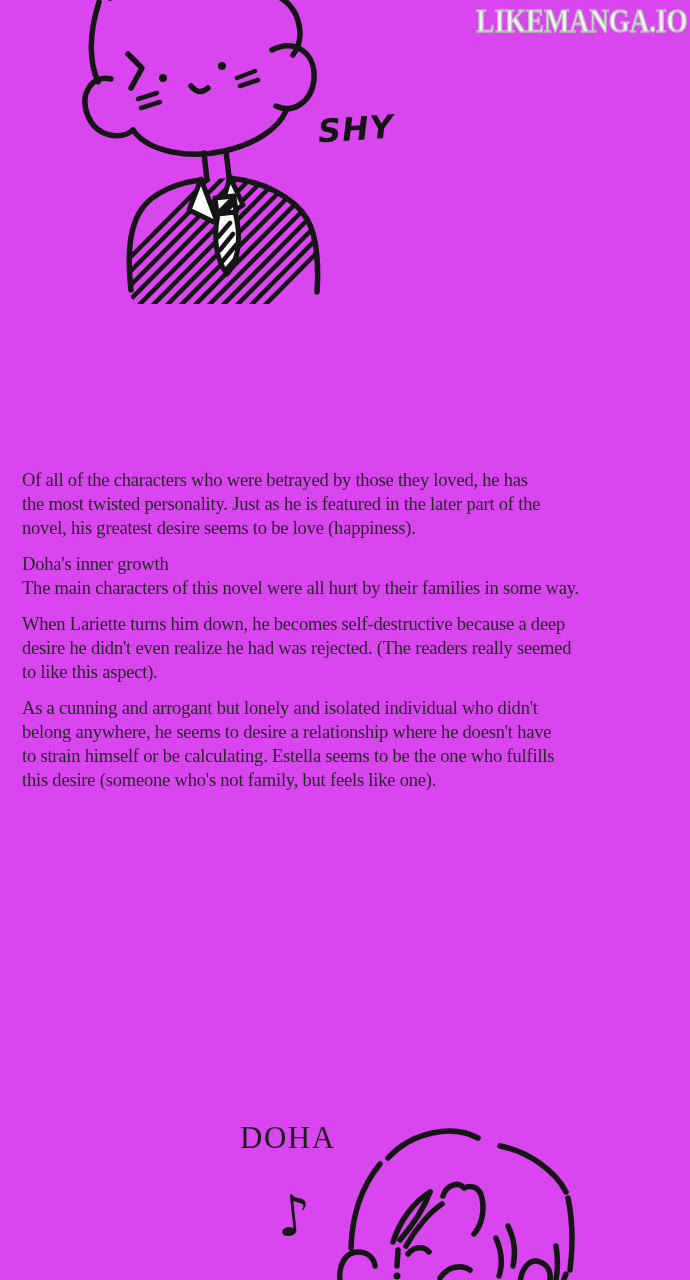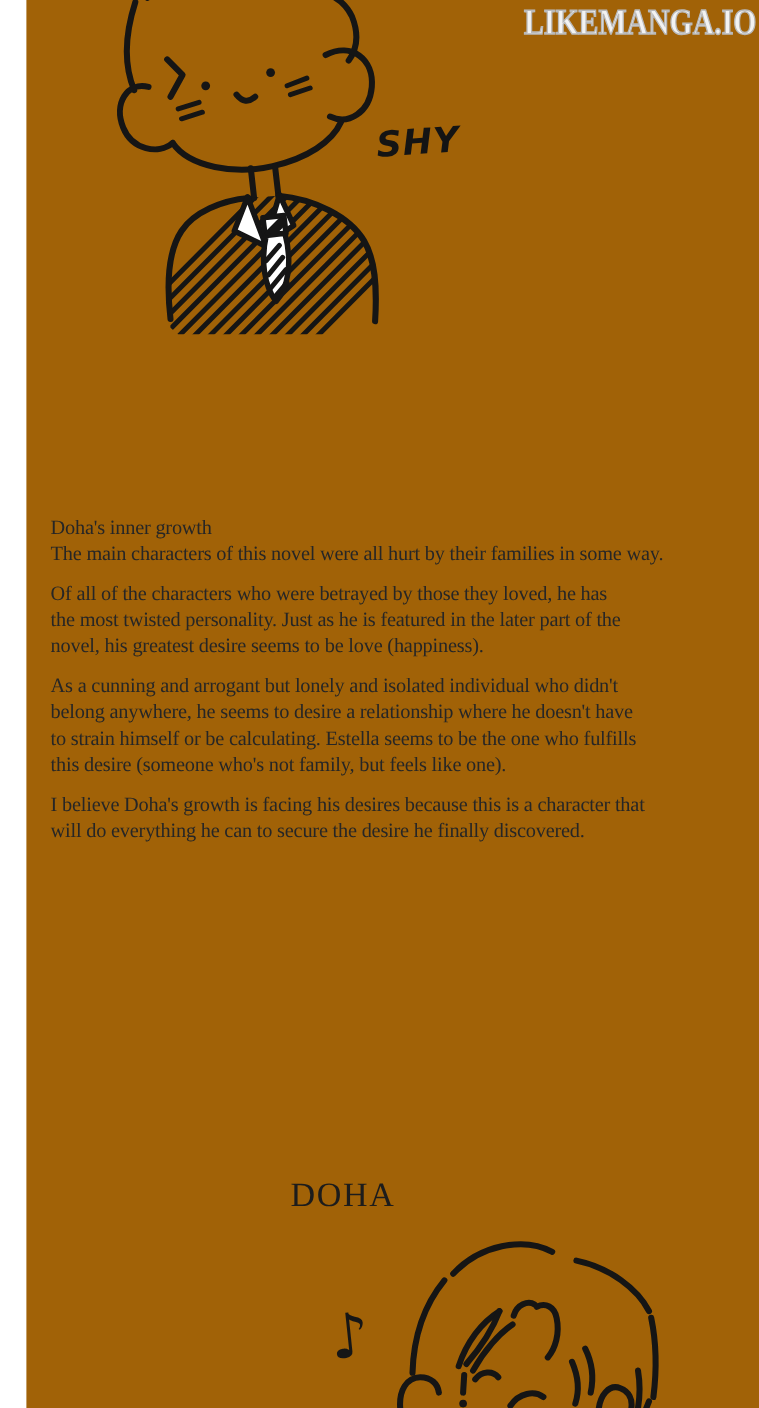--- a/index.html
+++ b/index.html
@@ -3,21 +3,21 @@
 <meta charset="utf-8">
 <style>
   html, body { margin: 0; padding: 0; }
   body {
     width: 690px; height: 1280px;
     background: #ffffff;
     position: relative;
     overflow: hidden;
     font-family: "Liberation Serif", serif;
   }
-  .page { position: absolute; inset: 0; background: #a16207; margin-left: 24px; }
+  .page { position: absolute; inset: 0; background: #d946ef; }
 
   
   .watermark {
     position: absolute;
     top: 3px; right: 2px;
     font-family: "Liberation Serif", serif;
     font-weight: bold;
     font-size: 33px;
     letter-spacing: 0px;
     color: #f2f2f2;
@@ -41,21 +41,21 @@
     position: absolute; left: 318px; top: 110px;
     font-family: "DejaVu Sans", sans-serif;
     font-weight: 800;
     font-style: italic;
     font-size: 32px;
     color: #141414;
     transform: rotate(-4deg);
     letter-spacing: 1px;
   }
   .doha-label {
-    position: absolute; left: 240px; top: 1068px;
+    position: absolute; left: 240px; top: 1120px;
     font-family: "Liberation Serif", serif;
     font-size: 31px;
     color: #1c1c1c;
     letter-spacing: 1.5px;
   }
   .music-note {
     position: absolute; left: 276px; top: 1188px;
     font-family: "DejaVu Sans", sans-serif;
     font-size: 56px;
     font-weight: bold;
@@ -155,31 +155,32 @@
     <path class="whitefill" d="M 230,177 L 243,205 L 217,222 Z"></path>
     <path class="whitefill" d="M 215,198 L 234,196 L 236,212 L 217,214 Z"></path>
     <path class="whitefill" d="M 218,214 C 213,237 216,260 227,274 C 238,262 242,238 235,212 Z"></path>
     <path class="ink-thin" d="M 219,212 L 231,200 M 224,213 L 234,203"></path>
     <path class="ink-thin" d="M 218,237 L 230,223 M 220,250 L 233,234 M 222,262 L 236,245 M 225,271 L 237,257"></path>
   </svg>
 
   <div class="shy-label">SHY</div>
 
   <div class="essay">
-    <p>Doha's inner growth
-The main characters of this novel were all hurt by their families in some way.</p>
     <p>Of all of the characters who were betrayed by those they loved, he has
 the most twisted personality. Just as he is featured in the later part of the
 novel, his greatest desire seems to be love (happiness).</p>
+    <p>Doha's inner growth
+The main characters of this novel were all hurt by their families in some way.</p>
+    <p>When Lariette turns him down, he becomes self-destructive because a deep
+desire he didn't even realize he had was rejected. (The readers really seemed
+to like this aspect).</p>
     <p>As a cunning and arrogant but lonely and isolated individual who didn't
 belong anywhere, he seems to desire a relationship where he doesn't have
 to strain himself or be calculating. Estella seems to be the one who fulfills
 this desire (someone who's not family, but feels like one).</p>
-    <p>I believe Doha's growth is facing his desires because this is a character that
-will do everything he can to secure the desire he finally discovered.</p>
   </div>
 
   <div class="doha-label">DOHA</div>
 
   <div class="music-note">♪</div>
 
   <svg class="sketch-bottom" viewBox="280 1118 330 162">
 
     <path class="ink" d="M 380,1164 C 362,1186 352,1214 351,1248"></path>
     <path class="ink" d="M 388,1158 C 412,1132 452,1124 478,1138"></path>

